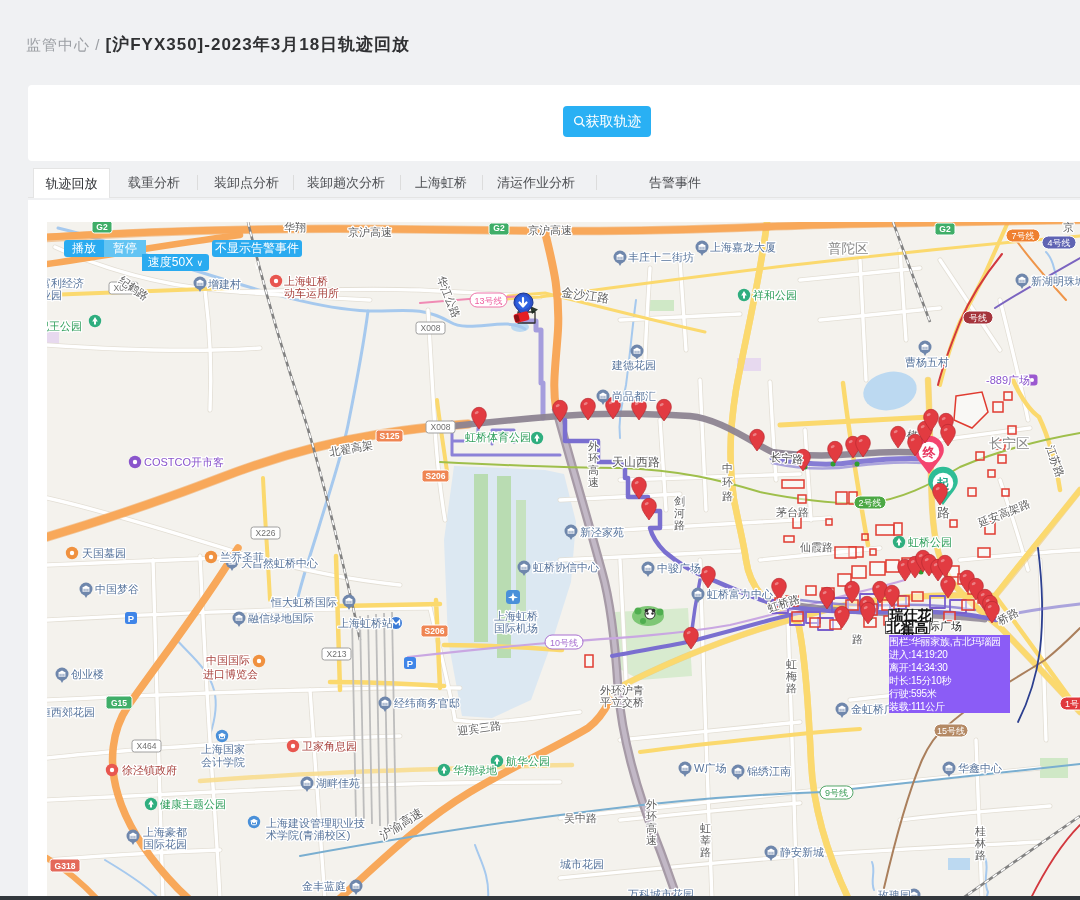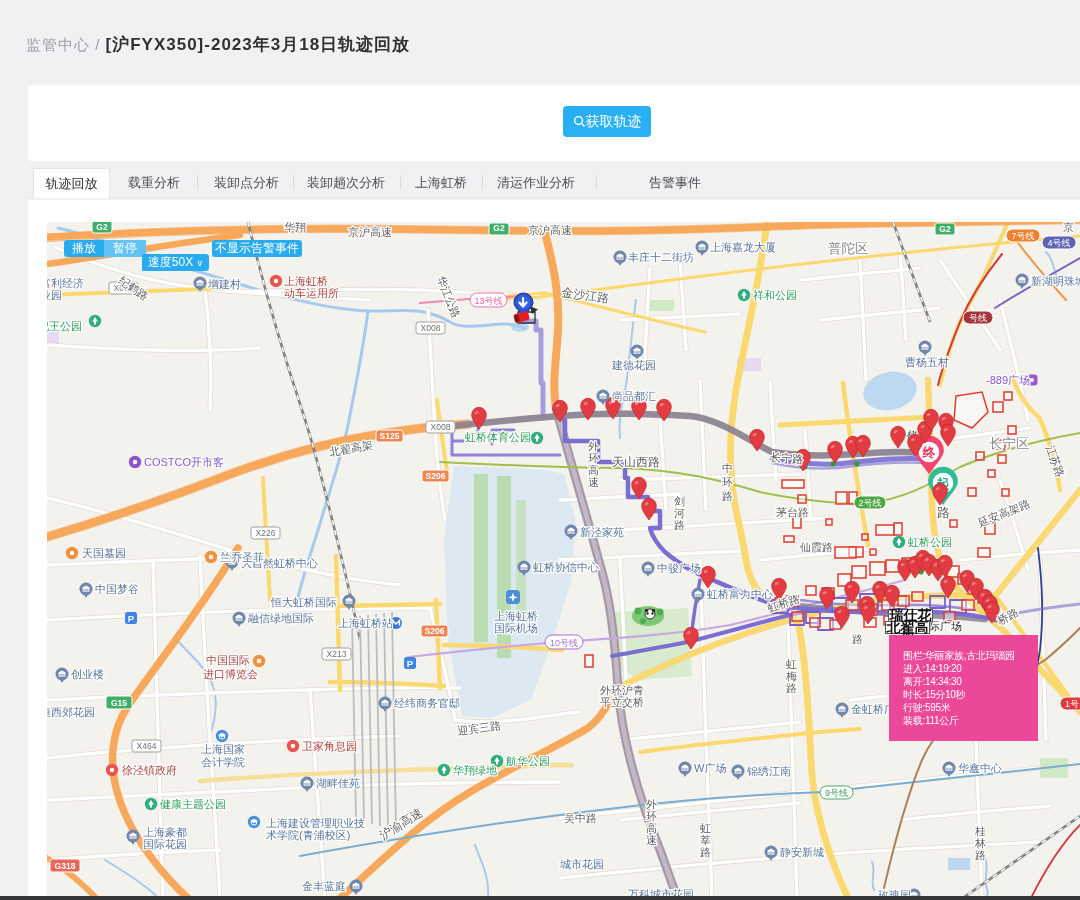--- a/index.html
+++ b/index.html
@@ -12,21 +12,21 @@
 #selbox .txt{position:absolute;left:15px;top:9px;font-size:14px;color:#3c3f44;}
 #selbox .caret{position:absolute;right:12px;top:14px;width:0;height:0;border-left:5px solid transparent;border-right:5px solid transparent;border-top:6px solid #b0b3b8;}
 #btn{position:absolute;left:535px;top:21px;width:88px;height:31px;background:#29b0f4;border-radius:4px;color:#fff;font-size:14px;text-align:center;line-height:31px;}
 #tabs{position:absolute;left:28px;top:168px;width:1052px;height:29px;border-bottom:1px solid #e4e4e4;background:#f0f1f3;}
 .tab{position:absolute;top:0;height:28px;line-height:29px;font-size:13px;color:#4c4e52;}
 .tab.act{background:#fff;color:#2b2d31;border:1px solid #e4e4e4;border-bottom:none;height:29px;}
 .sep{position:absolute;top:7px;height:15px;width:1px;background:#dcdcdc;}
 #panel{position:absolute;left:28px;top:200px;width:1052px;height:700px;background:#fff;}
 #mapwrap{position:absolute;left:47px;top:222px;width:1033px;height:678px;overflow:hidden;}
 .mbtn{position:absolute;background:#2aabf0;color:#fff;font-size:12px;text-align:center;z-index:5;}
-#tooltip{position:absolute;left:889px;top:635px;width:121px;height:78px;background:#ec4899;color:#fff;font-size:10px;line-height:13px;letter-spacing:-0.3px;z-index:6;padding:14px;white-space:nowrap;}
+#tooltip{position:absolute;left:889px;top:635px;width:121px;height:78px;background:#8b5cf6;color:#fff;font-size:10px;line-height:13px;letter-spacing:-0.3px;z-index:6;padding:0;white-space:nowrap;}
 .flabel{position:absolute;background:#fff;border:1px solid #5a5a5a;font-size:14px;line-height:11px;color:#111;text-align:center;z-index:6;width:43px;height:11px;font-weight:bold;}
 #botbar{position:absolute;left:0;top:896px;width:1080px;height:4px;background:#32373c;z-index:9;}
 </style></head>
 <body>
 <div id="crumb">监管中心 / <b>[沪FYX350]-2023年3月18日轨迹回放</b></div>
 <div id="card1">
   <div id="btn"><svg style="vertical-align:-2px" width="13" height="13" viewBox="0 0 14 14">
         <circle cx="6" cy="6" r="4.2" fill="none" stroke="#fff" stroke-width="1.5"></circle>
         <line x1="9.2" y1="9.2" x2="12.5" y2="12.5" stroke="#fff" stroke-width="1.5"></line>
       </svg>获取轨迹</div>

